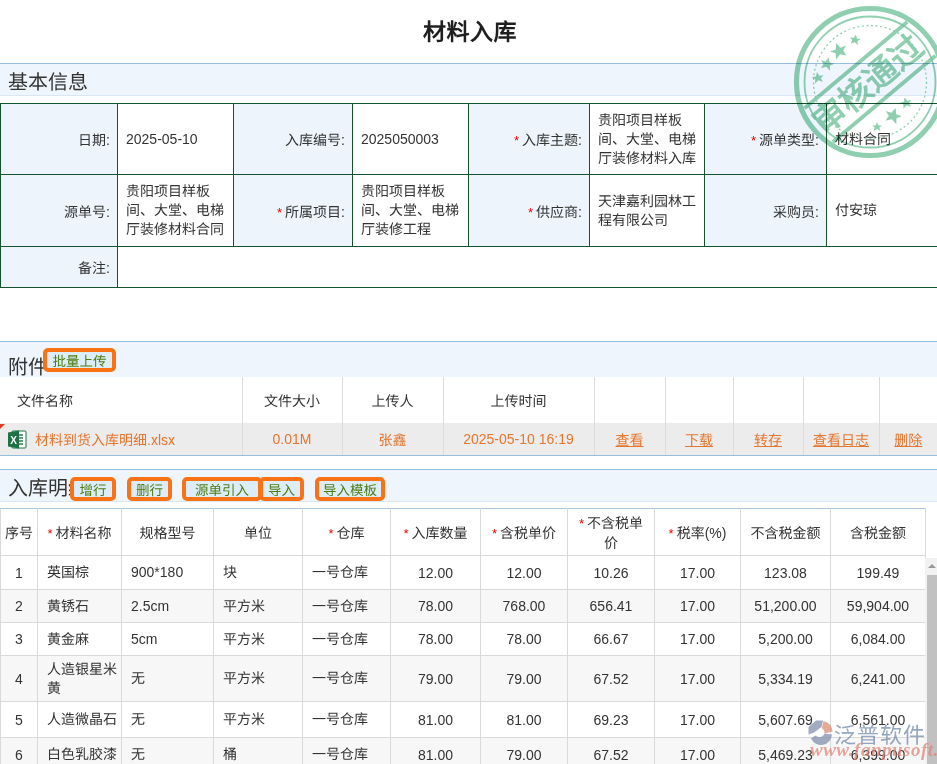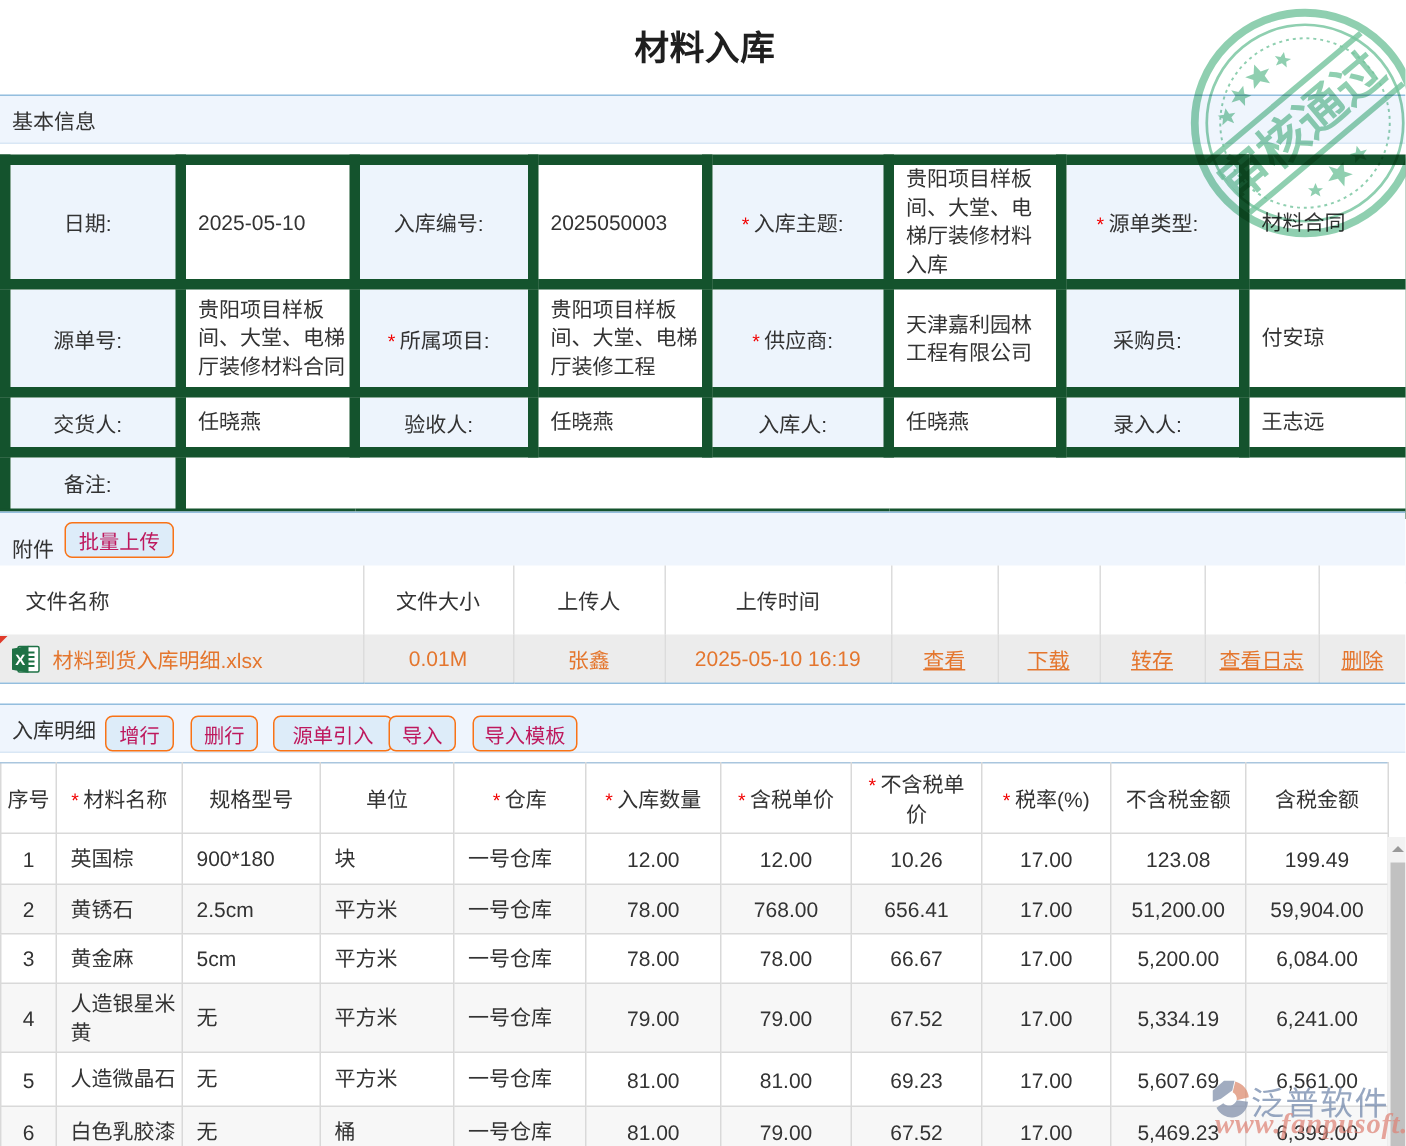--- a/index.html
+++ b/index.html
@@ -1,26 +1,26 @@
 <!DOCTYPE html>
 <html lang="zh-CN"><head>
 <meta charset="utf-8">
 <style>
 * { margin:0; padding:0; box-sizing:border-box; }
 html,body { width:937px; height:764px; background:#fff; overflow:hidden; }
 body { position:relative; font-family:"Liberation Sans", sans-serif; color:#333; font-size:14px; }
 .title { position:absolute; top:13px; left:0; width:940px; text-align:center; font-size:23px; font-weight:bold; color:#1f1f1f; letter-spacing:0.5px; }
 .bar { position:absolute; left:0; width:937px; background:#eff5fd; border-top:1px solid #94bede; border-bottom:1px solid #d9e7f5; }
-.bar .t { position:absolute; left:8px; top:50%; transform:translateY(-50%); font-size:14px; color:#333; }
-.btn { position:absolute; display:flex; align-items:center; justify-content:center; background:#ddecf9; border:1px solid #f97316; border-radius:5px; color:#be185d; font-size:13.5px; }
+.bar .t { position:absolute; left:8px; top:50%; transform:translateY(-50%); font-size:20px; color:#333; }
+.btn { position:absolute; display:flex; align-items:center; justify-content:center; background:#ddecf9; border:4px solid #f97316; border-radius:5px; color:#4d7c0f; font-size:13.5px; }
 table { border-collapse:collapse; table-layout:fixed; position:absolute; left:0; }
 
 table.basic { top:103px; width:937px; }
-table.basic td { border:7px solid #14532d; font-size:14px; vertical-align:middle; overflow:hidden;margin-top:40px; }
-table.basic td.l { background:#edf4fc; text-align:center; padding-right:7px; color:#333; }
+table.basic td { border:1px solid #14532d; font-size:14px; vertical-align:middle; overflow:hidden;margin-top:40px; }
+table.basic td.l { background:#edf4fc; text-align:right; padding-right:7px; color:#333; }
 table.basic td.v { background:#fff; text-align:left; padding-left:8px; padding-right:3px; line-height:19px; color:#333; }
 .star { color:#f20000; font-size:13px; margin-right:3px; }
 
 table.attach { top:377px; width:937px; }
 table.attach td { border-right:1px solid #dcdcdc; font-size:14px; text-align:center; }
 table.attach tr.h td { background:#fff; color:#333; }
 table.attach tr.h td.first { text-align:left; padding-left:17px; }
 table.attach tr.d td { background:#ececec; color:#e4762e; border-bottom:1px solid #94bede; }
 table.attach td:last-child { border-right:none; }
 a.lnk { color:#e4762e; text-decoration:underline; }
@@ -74,30 +74,20 @@
   </tr>
   <tr style="height:72px">
     <td class="l">源单号:</td>
         <td class="v">贵阳项目样板间、大堂、电梯厅装修材料合同</td>
     <td class="l"><span class="star">*</span>所属项目:</td>
         <td class="v">贵阳项目样板间、大堂、电梯厅装修工程</td>
     <td class="l"><span class="star">*</span>供应商:</td>
         <td class="v">天津嘉利园林工程有限公司</td>
     <td class="l">采购员:</td>
         <td class="v">付安琼</td>
-  </tr>
-  <tr style="height:40px">
-    <td class="l">交货人:</td>
-        <td class="v">任晓燕</td>
-    <td class="l">验收人:</td>
-        <td class="v">任晓燕</td>
-    <td class="l">入库人:</td>
-        <td class="v">任晓燕</td>
-    <td class="l">录入人:</td>
-        <td class="v">王志远</td>
   </tr>
   <tr style="height:41px">
     <td class="l">备注:</td>
         <td class="v" colspan="7"></td>
   </tr>
 </tbody>
   </table>
 
 <div class="bar" style="top:341px;height:48px;">
     <span class="t">附件</span>

